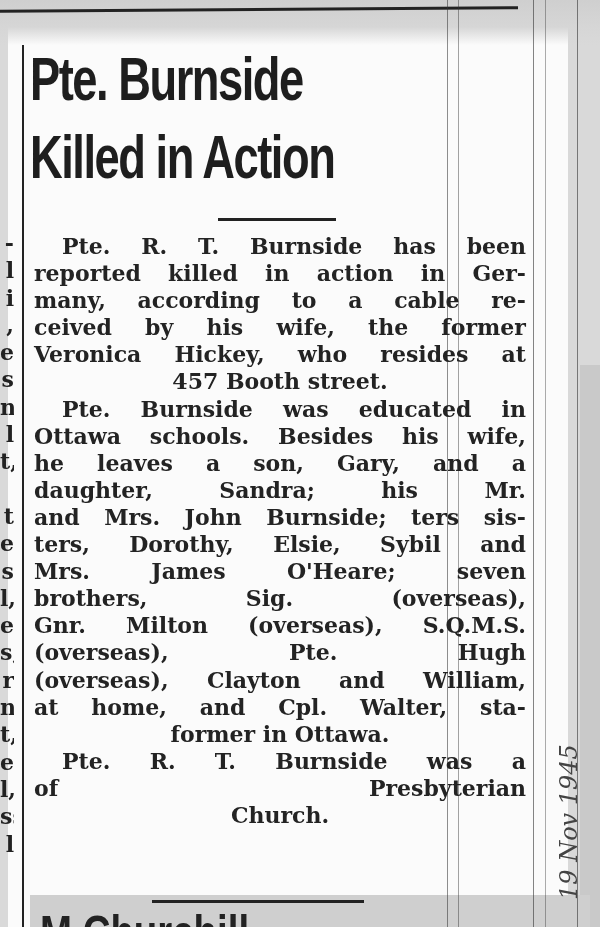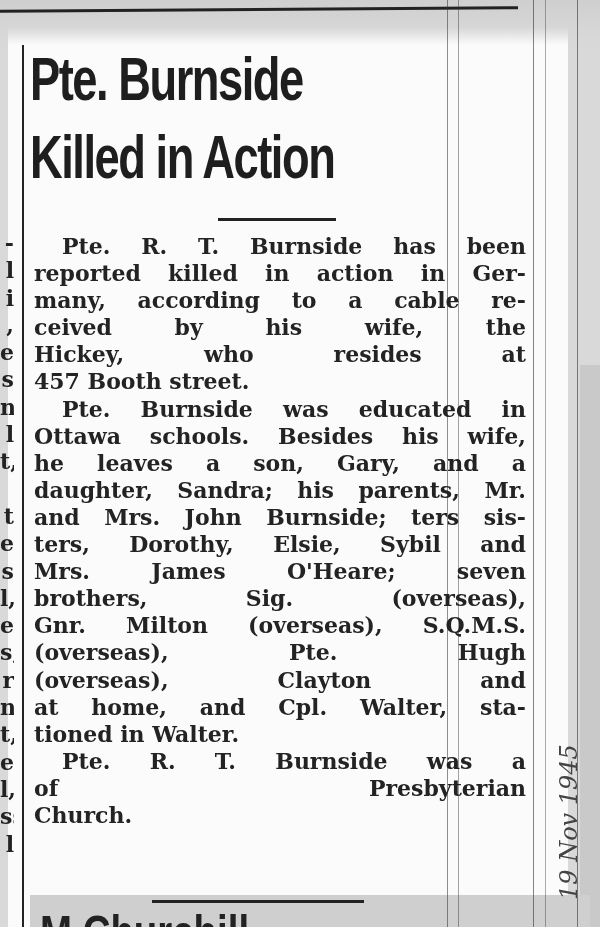--- a/index.html
+++ b/index.html
@@ -42,21 +42,21 @@
     .headline div { white-space: nowrap; }
     .divider {
       position: absolute; left: 218px; top: 218px; width: 118px; height: 3px; background: #222;
     }
     .body {
       position: absolute; left: 34px; top: 233px; width: 492px;
       font-family: "DejaVu Serif", serif; font-size: 22px; line-height: 27.1px;
       color: #232323; font-weight: bold;
     }
     .body .line { white-space: nowrap; display: flex; justify-content: space-between; height: 27.1px; }
-    .body .line.last { justify-content: flex-start; }
+    .body .line.last { justify-content: center; }
     .body .line.indent { padding-left: 28px; }
     .stub {
       position: absolute; left: 40px; top: 905px;
       font-family: "Liberation Sans", sans-serif; font-weight: bold; font-size: 48px; color: #222;
       transform: scaleX(0.8); transform-origin: left top; white-space: nowrap;
     }
     .stub-rule { position: absolute; left: 152px; top: 900px; width: 212px; height: 3px; background: #222; }
     .handwriting {
       position: absolute; left: 555px; top: 900px;
       font-family: "DejaVu Serif", serif; font-style: italic; font-size: 24px; color: #444;
@@ -136,22 +136,24 @@
       <span>a</span>
       <span>cable</span>
       <span>re-</span>
     </div>
     <div class="line">
       <span>ceived</span>
       <span>by</span>
       <span>his</span>
       <span>wife,</span>
       <span>the</span>
-    </div>
-    <div class="line">
+      <span>former</span>
+    </div>
+    <div class="line">
+      <span>Veronica</span>
       <span>Hickey,</span>
       <span>who</span>
       <span>resides</span>
       <span>at</span>
     </div>
     <div class="line last">
       <span>457 Booth street.</span>
     </div>
     <div class="line indent">
       <span>Pte.</span>
@@ -173,21 +175,20 @@
       <span>a</span>
       <span>son,</span>
       <span>Gary,</span>
       <span>and</span>
       <span>a</span>
     </div>
     <div class="line">
       <span>daughter,</span>
       <span>Sandra;</span>
       <span>his</span>
-      <span>parents,</span>
       <span>Mr.</span>
     </div>
     <div class="line">
       <span>and</span>
       <span>Mrs.</span>
       <span>John</span>
       <span>Burnside;</span>
       <span>ters</span>
       <span>sis-</span>
     </div>
@@ -217,31 +218,32 @@
     </div>
     <div class="line">
       <span>(overseas),</span>
       <span>Pte.</span>
       <span>Hugh</span>
     </div>
     <div class="line">
       <span>(overseas),</span>
       <span>Clayton</span>
       <span>and</span>
+      <span>William,</span>
     </div>
     <div class="line">
       <span>at</span>
       <span>home,</span>
       <span>and</span>
       <span>Cpl.</span>
       <span>Walter,</span>
       <span>sta-</span>
     </div>
     <div class="line last">
-      <span>tioned in Walter.</span>
+      <span>former in Ottawa.</span>
     </div>
     <div class="line indent">
       <span>Pte.</span>
       <span>R.</span>
       <span>T.</span>
       <span>Burnside</span>
       <span>was</span>
       <span>a</span>
     </div>
     <div class="line">

